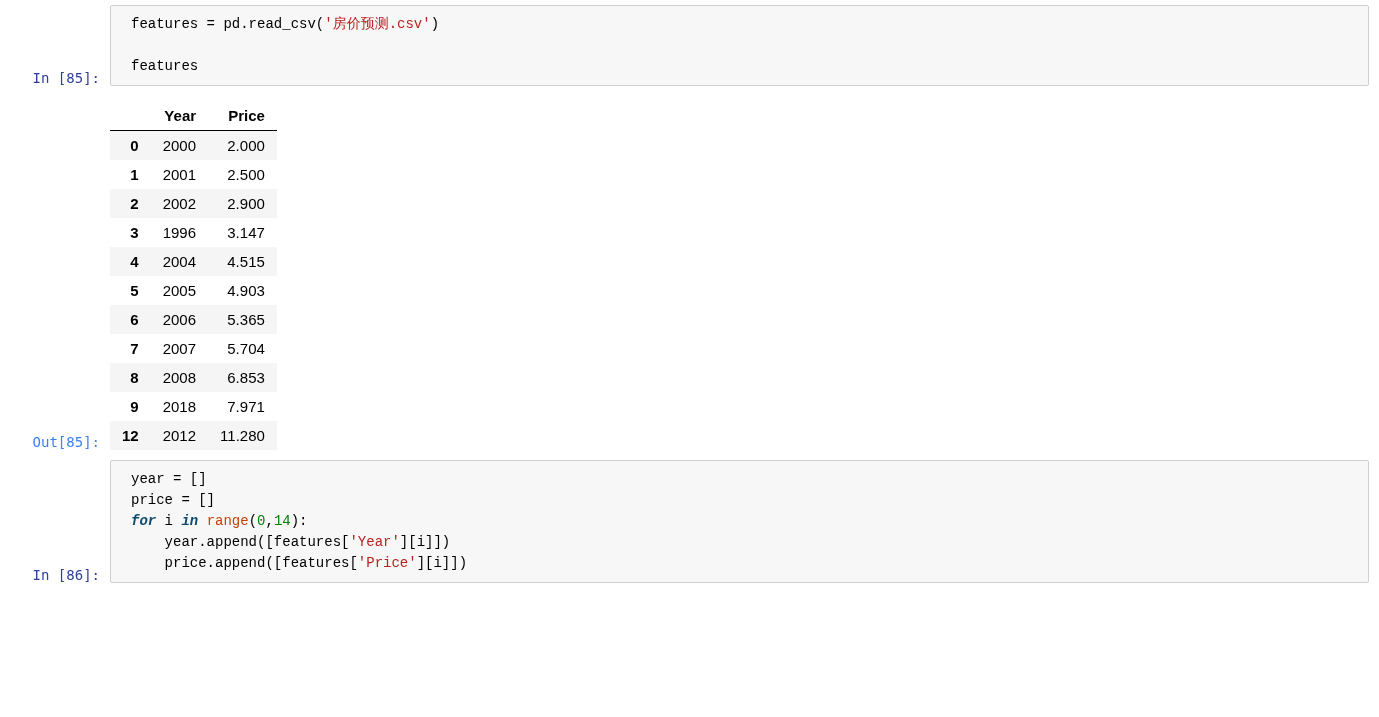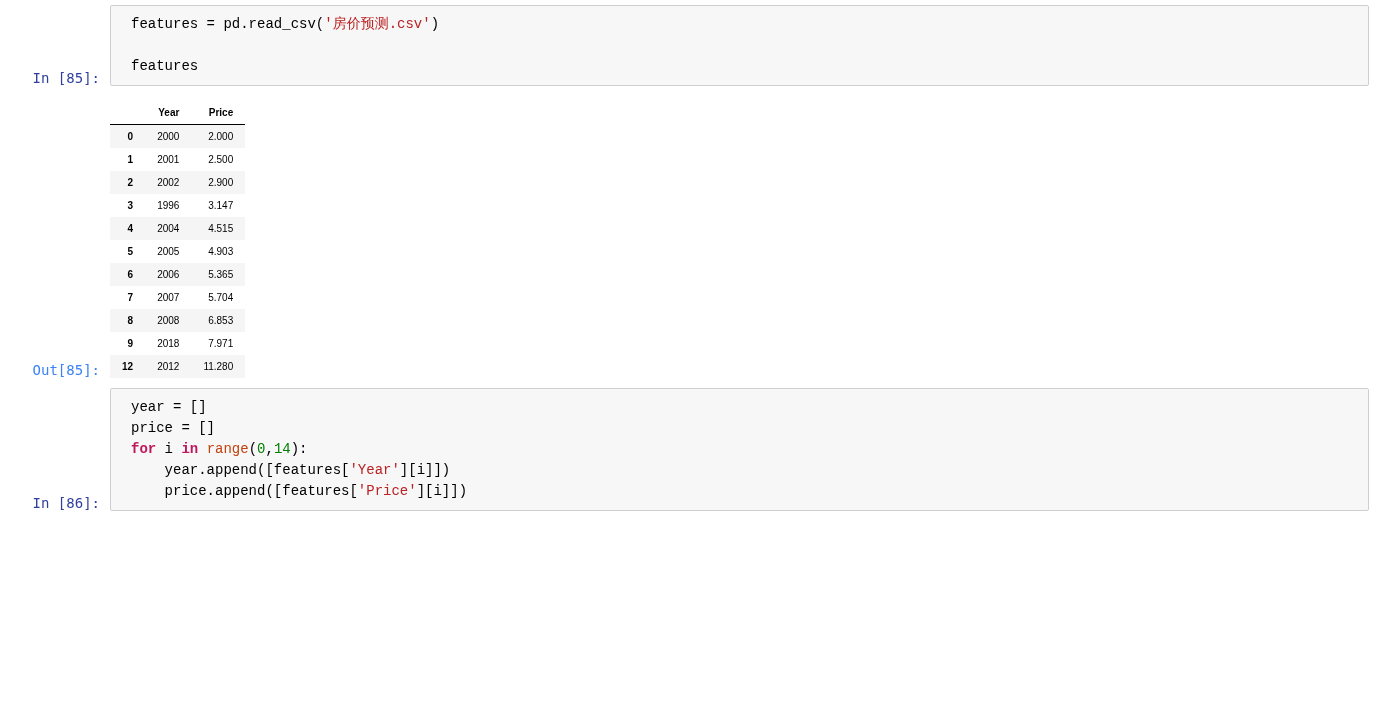--- a/index.html
+++ b/index.html
@@ -33,32 +33,32 @@
       border: 1px solid #cfcfcf;
       border-radius: 2px;
       padding: 8px 20px;
       font-family: "Courier New", monospace;
       font-size: 14px;
       white-space: pre;
       line-height: 1.5;
       overflow-x: auto;
     }
     .code-box .segment { white-space: pre; }
-    .kw-green { color: #be185d; font-weight: bold; }
+    .kw-green { color: #0c4a6e; font-weight: bold; font-style: italic; }
     .kw-builtin { color: #c2410c; }
     .str-red { color: #BA2121; }
     .num-green { color: #008000; }
     .dataframe-output {
       padding-left: 0;
       padding-top: 5px;
     }
     table.df {
       border-collapse: collapse;
       font-family: -apple-system, "Segoe UI", "Helvetica Neue", sans-serif;
-      font-size: 10px;
+      font-size: 15px;
     }
     table.df th, table.df td {
       padding: 6px 12px;
       text-align: right;
       border: none;
       white-space: nowrap;
     }
     table.df thead th {
       font-weight: bold;
       border-bottom: 1px solid #000;

